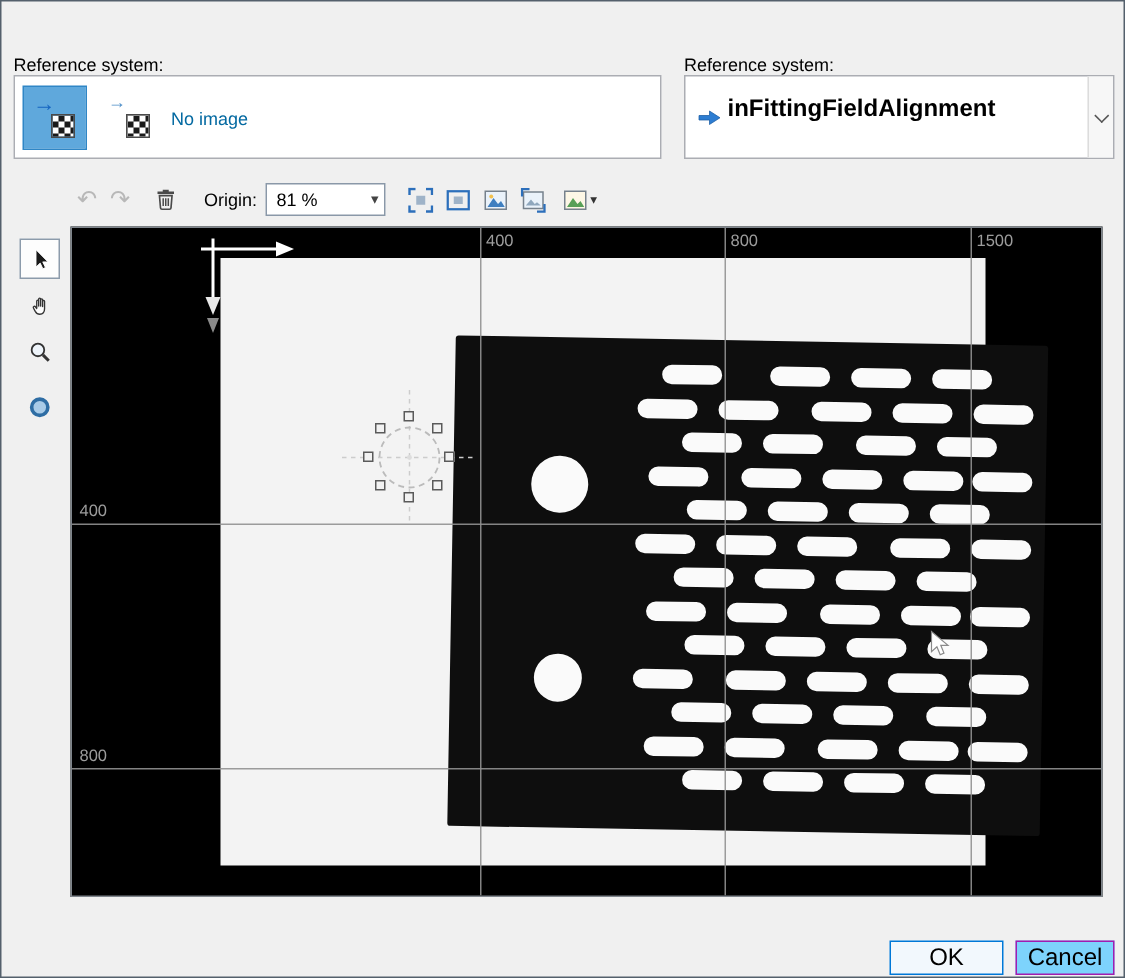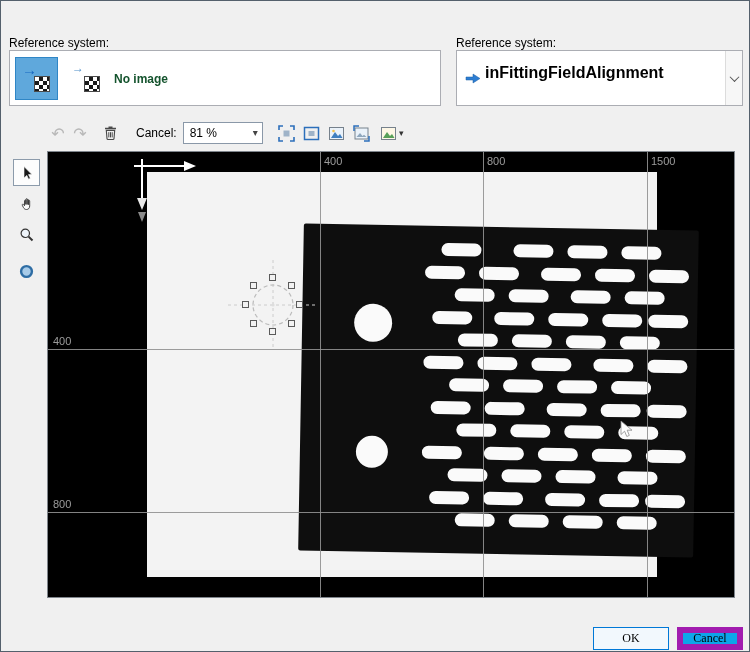--- a/index.html
+++ b/index.html
@@ -20,21 +20,21 @@
   .section-label{position:absolute;font-size:12px;color:#000;}
   .ref-label{left:8px;top:35px;}
   .coord-label{left:455px;top:35px;}
   .ref-box{position:absolute;left:8px;top:49px;width:432px;height:56px;background:#fff;border:1px solid #abadb3;}
   .thumb{position:absolute;top:7px;width:41px;height:41px;display:flex;align-items:center;justify-content:center;}
   .thumb.selected{background:#5fa8dc;outline:1px solid #2f86c6;}
   .thumb-inner{position:relative;width:27px;height:27px;}
   .checker{position:absolute;right:0;bottom:0;width:16px;height:16px;border:1px solid #4a4a4a;
            background:repeating-conic-gradient(#1a1a1a 0 25%, #ffffff 0 50%);background-size:8px 8px;}
   .thumb-arrow{position:absolute;left:-1px;top:-4px;font-size:15px;font-weight:bold;color:#1565c0;}
-  .no-image{position:absolute;left:104px;top:0;height:56px;display:flex;align-items:center;color:#14532d;font-weight:bold;}
+  .no-image{position:absolute;left:104px;top:0;height:56px;display:flex;align-items:center;color:#0369a1;}
 
   .coord-box{position:absolute;left:455px;top:49px;width:287px;height:56px;background:#fff;border:1px solid #abadb3;}
   .coord-icon{position:absolute;left:8px;top:20px;}
   .coord-name{position:absolute;left:28px;top:13px;font-size:16px;font-weight:bold;}
   .coord-details{position:absolute;left:28px;top:29px;font-size:11px;}
   .coord-drop{position:absolute;right:0;top:0;width:17px;height:54px;background:#f7f7f7;border-left:1px solid #dcdcdc;
               display:flex;align-items:center;justify-content:center;}
   .chev{width:7px;height:7px;border-right:1.5px solid #555;border-bottom:1.5px solid #555;transform:rotate(45deg) translate(-1px,-1px);}
 
   
@@ -64,23 +64,23 @@
   .hole{position:absolute;background:#fafafa;border-radius:50%;}
   .gl-v{position:absolute;top:0;bottom:0;width:1px;background:rgba(145,145,145,0.9);}
   .gl-h{position:absolute;left:0;right:0;height:1px;background:rgba(145,145,145,0.9);}
   .rl{position:absolute;color:#9c9c9c;font-size:11px;}
   .axes{position:absolute;left:80px;top:0;}
   .marker{position:absolute;left:175px;top:103px;width:100px;height:100px;}
   .handle{position:absolute;width:7px;height:7px;background:#f2f2f2;border:1px solid #5a5a5a;}
   .cursor-svg{position:absolute;left:572px;top:268px;}
 
   
-  .btn{position:absolute;top:626px;height:23px;display:flex;align-items:center;justify-content:center;font-size:12px;font-family:Liberation Serif, serif;}
+  .btn{position:absolute;top:626px;height:23px;display:flex;align-items:center;justify-content:center;font-size:16px;}
   .btn-ok{left:592px;width:76px;background:#f2f8fd;border:1px solid #0078d7;}
-  .btn-cancel{left:676px;width:66px;background:#0ea5e9;border:6px solid #a21caf;}
+  .btn-cancel{left:676px;width:66px;background:#7dd3fc;border:1px solid #a21caf;}
 </style>
 </head>
 <body>
 
 <div class="dialog">
 
 
   <div class="section-label ref-label">Reference system:</div>
   <div class="ref-box">
     <div class="thumb selected" style="left:6px;">
@@ -112,21 +112,21 @@
   <div class="toolbar">
     <span class="tb-glyph">↶</span>
     <span class="tb-glyph redo">↷</span>
     <div class="tb-btn">
       <svg width="15" height="16" viewBox="0 0 15 16">
         <path fill="#4a4a4a" d="M5.5 1.5h4v1.2h3.5v1.6H2V2.7h3.5z"></path>
         <path fill="none" stroke="#4a4a4a" stroke-width="1.1" d="M3.3 5.4h8.4l-.7 8.2a1 1 0 0 1-1 .9H5a1 1 0 0 1-1-.9z"></path>
         <path stroke="#4a4a4a" stroke-width="1" d="M5.8 7.2v5.2M7.5 7.2v5.2M9.2 7.2v5.2"></path>
       </svg>
     </div>
-    <span class="scale-label">Cancel:</span>
+    <span class="scale-label">Origin:</span>
     <div class="scale-combo">
       <span class="scale-value">81 %</span>
       <span class="combo-caret">▾</span>
     </div>
     <div class="zoom-group">
       <div class="tb-btn">
         <svg width="17" height="17" viewBox="0 0 17 17">
           <path fill="none" stroke="#2c6fbb" stroke-width="1.6" d="M1 5V1h4M12 1h4v4M16 12v4h-4M5 16H1v-4"></path>
           <rect x="5.5" y="5.5" width="6" height="6" fill="#9fb3c8"></rect>
         </svg>

